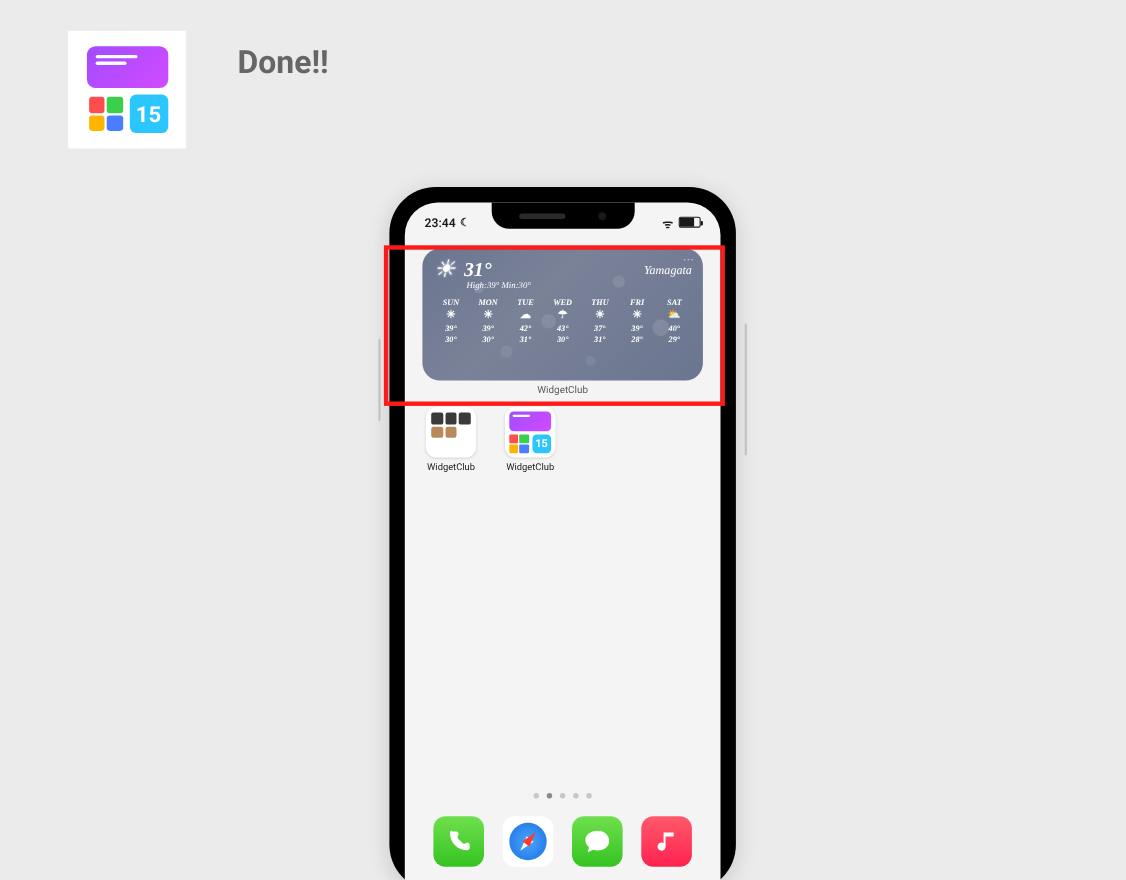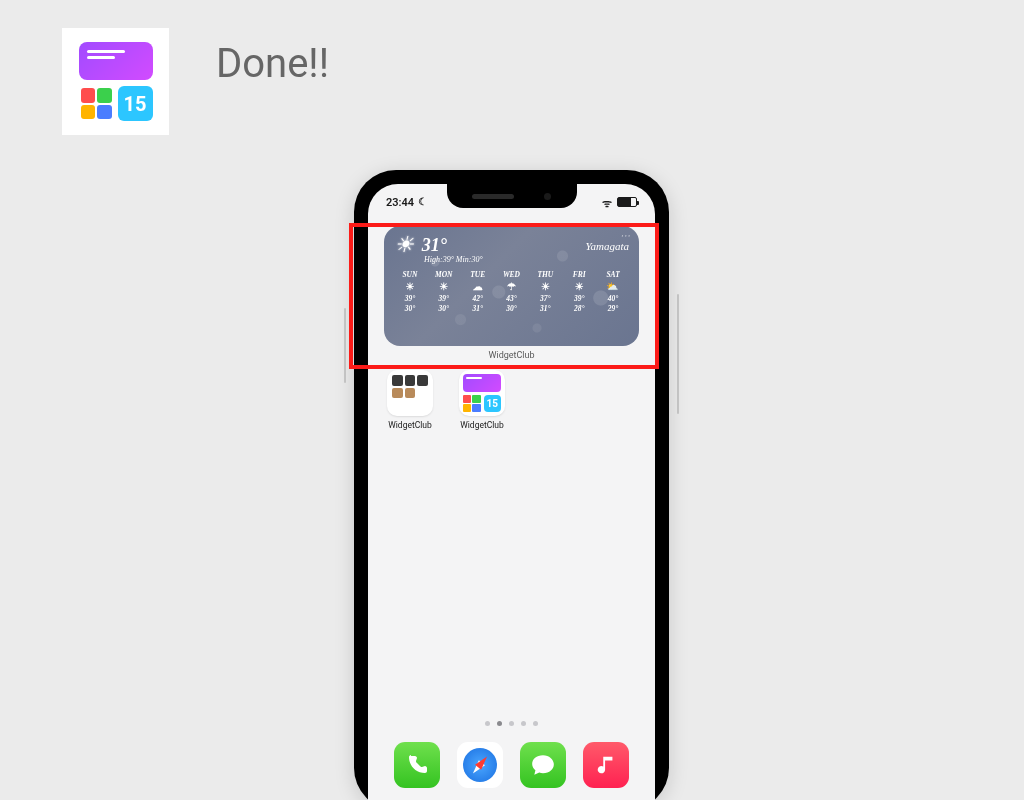--- a/index.html
+++ b/index.html
@@ -33,22 +33,22 @@
   .fi-top::after  { top: 14px; width: 28px; }
   .fi-row { display: flex; gap: 4px; }
   .fi-sq { width: 35px; height: 35px; border-radius: 6px; }
   .fi-grid { display: grid; grid-template-columns: 1fr 1fr; grid-template-rows: 1fr 1fr; gap: 2px; padding: 2px; }
   .fi-grid > div { border-radius: 3px; }
   .fi-cal { background: #2cc6ff; color: #fff; font-weight: 700; font-size: 20px; display:flex;align-items:center;justify-content:center; }
 
   .headline {
     position: absolute;
     left: 216px; top: 40px;
-    font-size: 40px;
-    font-weight: 400;
+    font-size: 29px;
+    font-weight: 700;
     color: #666;
   }
 
   
   .phone {
     position: absolute;
     left: 354px; top: 170px;
     width: 315px; height: 640px;
     background: #000;
     border-radius: 42px;

